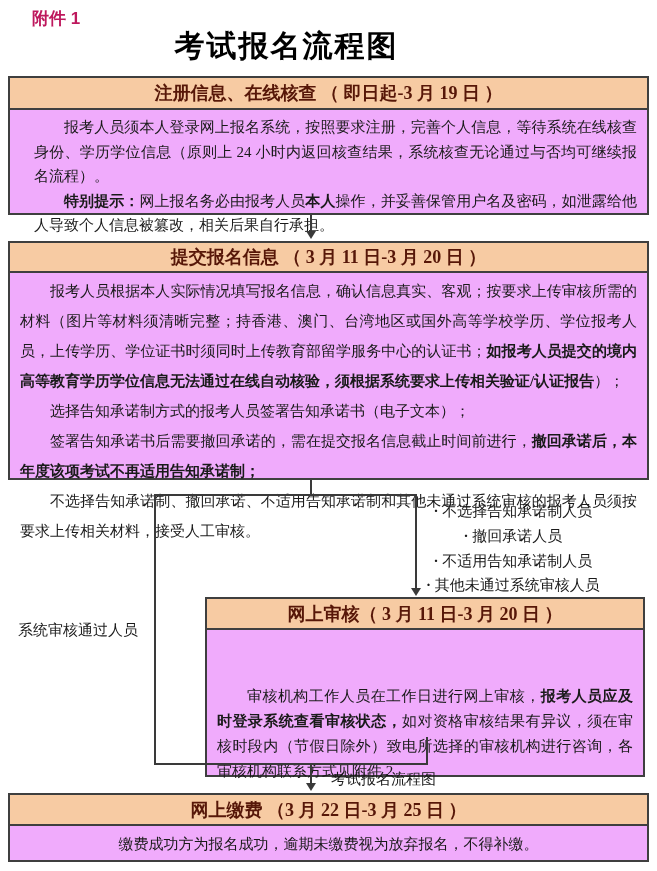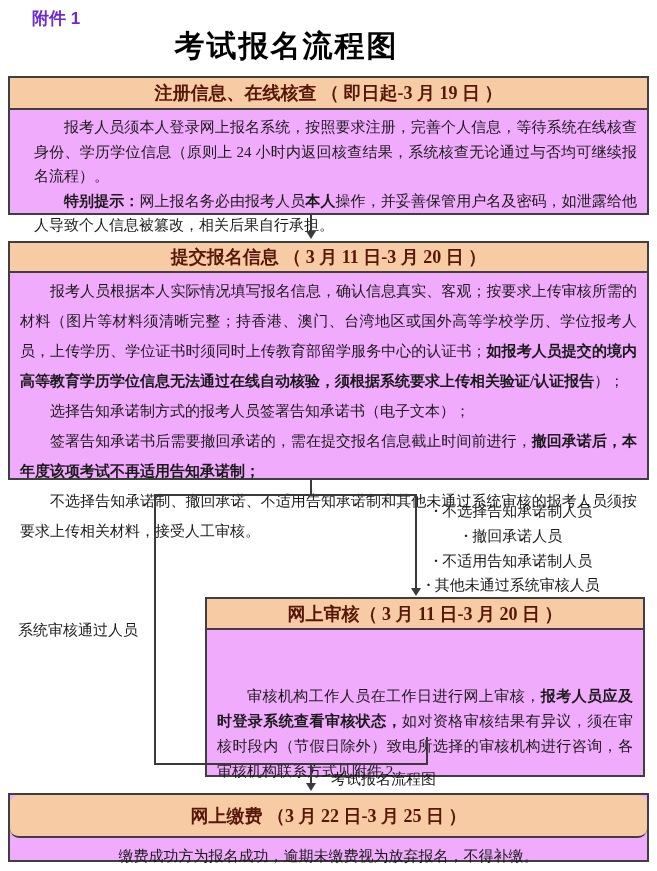--- a/index.html
+++ b/index.html
@@ -2,21 +2,21 @@
 <html><head>
 <meta charset="utf-8">
 <style>
   html,body{margin:0;padding:0;background:#fff;}
   .page{
     position:relative;width:657px;height:871px;background:#ffffff;
     font-family:"Liberation Serif","DejaVu Serif",serif;color:#1a1a1a;overflow:hidden;
   }
   .attachment{
     position:absolute;left:32px;top:7px;font-size:17px;font-weight:bold;
-    font-family:"Liberation Sans","DejaVu Sans",sans-serif;color:#6d28d9;
+    font-family:"Liberation Sans","DejaVu Sans",sans-serif;color:#be185d;
   }
   .title{
     position:absolute;left:0;top:26px;width:573px;margin:0;text-align:center;
     font-size:30px;font-weight:bold;color:#000;letter-spacing:2px;
   }
   .box{
     position:absolute;border:2px solid #3f3f3f;background:#f0abfc;box-sizing:border-box;
   }
   .box-header{
     background:#f7cba3;border-bottom:2px solid #3f3f3f;color:#571708;
@@ -94,19 +94,19 @@
     </div>
   </div>
 
   <div class="vline" style="left:426px;top:737px;height:28px;"></div>
   <div class="hline" style="left:154px;top:763px;width:274px;"></div>
   <div class="vline" style="left:310px;top:763px;height:22px;"></div>
   <div class="arrowhead" style="left:306px;top:783px;"></div>
   <div class="flow-label" style="left:331px;top:770px;">考试报名流程图</div>
 
   <div class="box" style="left:8px;top:793px;width:641px;height:69px;">
-    <div class="box-header" style="height:43px;border-radius:9px;">网上缴费 （3 月 22 日-3 月 25 日 ）</div>
+    <div class="box-header" style="height:31px;">网上缴费 （3 月 22 日-3 月 25 日 ）</div>
     <div class="box-body body4">
       <p><span>缴费成功方为报名成功，逾期未缴费视为放弃报名，不得补缴。</span></p>
     </div>
   </div>
 
 </div>
 
 </body></html>

